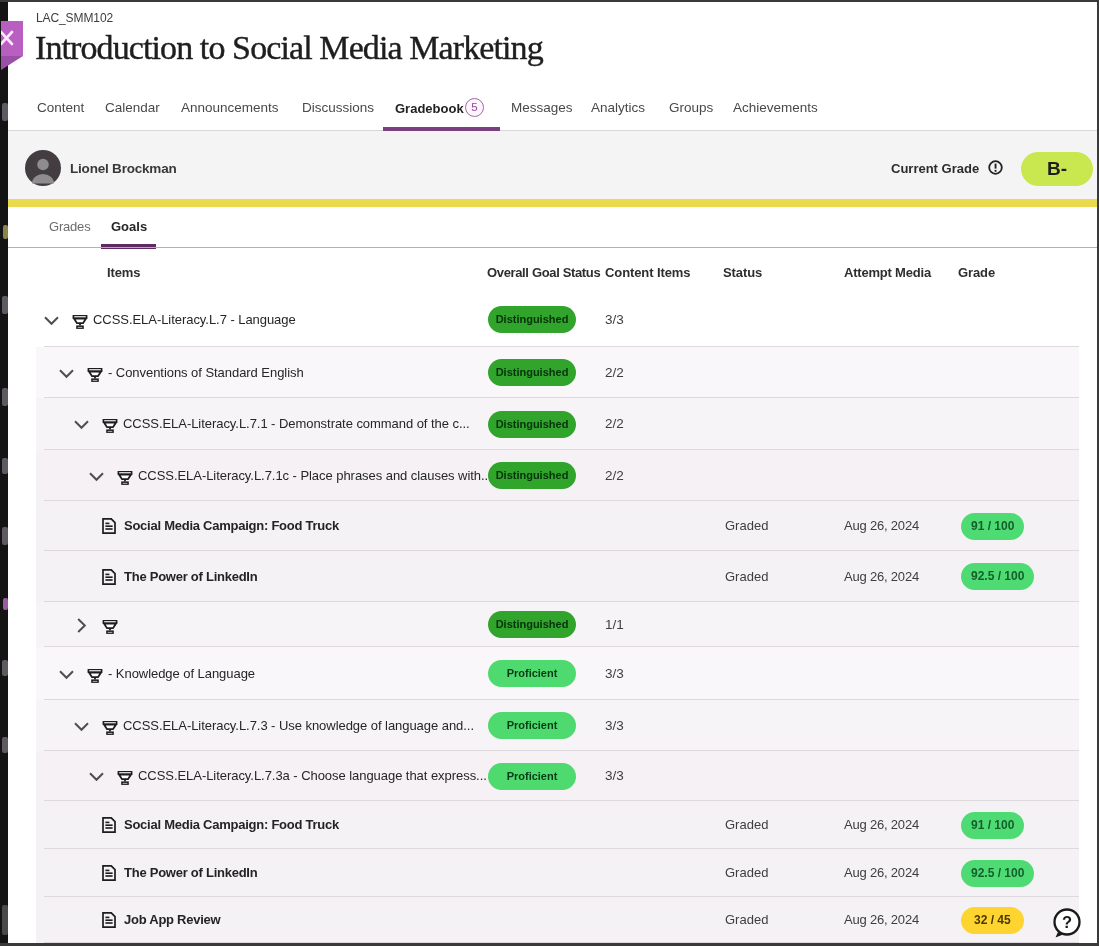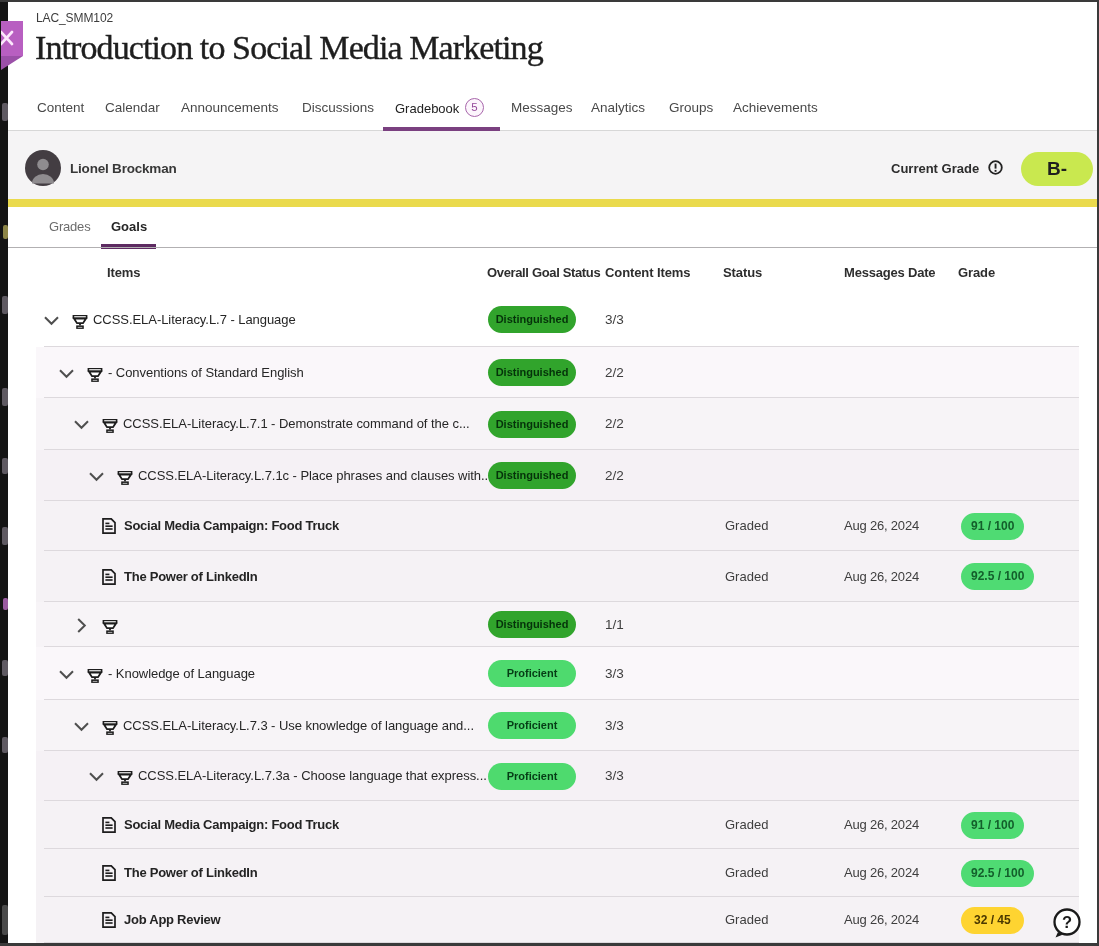--- a/index.html
+++ b/index.html
@@ -82,21 +82,21 @@
 </div>
 <div class="abs" id="closetri"></div>
 
 <div class="abs" id="courseid">LAC_SMM102</div>
 <div class="abs" id="title">Introduction to Social Media Marketing</div>
 
 <div class="abs nav" style="left:37px;">Content</div>
 <div class="abs nav" style="left:105px;">Calendar</div>
 <div class="abs nav" style="left:181px;">Announcements</div>
 <div class="abs nav" style="left:302px;">Discussions</div>
-<div class="abs nav" style="left:395px;font-weight:normal;color:#222;font-size:13px;top:100.5px;">Gradebook</div>
+<div class="abs nav" style="left:395px;font-weight:bold;color:#222;font-size:13px;top:100.5px;">Gradebook</div>
 <div class="abs" id="navbadge">5</div>
 <div class="abs nav" style="left:511px;">Messages</div>
 <div class="abs nav" style="left:591px;">Analytics</div>
 <div class="abs nav" style="left:669px;">Groups</div>
 <div class="abs nav" style="left:733px;">Achievements</div>
 <div class="abs" id="nav-border"></div>
 <div class="abs" id="grade-underline"></div>
 
 <div class="abs" id="band"></div>
 <div class="abs" id="avatar">
@@ -118,21 +118,21 @@
 
 <div class="abs" id="tab-grades">Grades</div>
 <div class="abs" id="tab-goals">Goals</div>
 <div class="abs" id="goals-underline"></div>
 <div class="abs" id="tab-sep"></div>
 
 <div class="abs th" style="left:72px;padding-left:35px;">Items</div>
 <div class="abs th" style="left:487px;letter-spacing:-0.35px;">Overall Goal Status</div>
 <div class="abs th" style="left:605px;">Content Items</div>
 <div class="abs th" style="left:723px;">Status</div>
-<div class="abs th" style="left:844px;letter-spacing:-0.2px;">Messages Date</div>
+<div class="abs th" style="left:844px;letter-spacing:-0.2px;">Attempt Media</div>
 <div class="abs th" style="left:958px;">Grade</div>
 <div class="abs" id="head-border"></div>
 
 <div id="rows">
     <div class="row" style="top:292px;height:55px;background:#ffffff;">
       <svg class="chev" style="left:8px;top:20.5px;" viewBox="0 0 15 15">
      <path d="M1 4.2 L7.5 10.8 L14 4.2" fill="none" stroke="#4f4f4f" stroke-width="2"></path>
       </svg>
       <svg class="troph" style="left:36px;top:21.5px;" viewBox="0 0 16 16">
         <rect x="0.6" y="1" width="14.8" height="3.6" fill="#1d1d1d"></rect>

